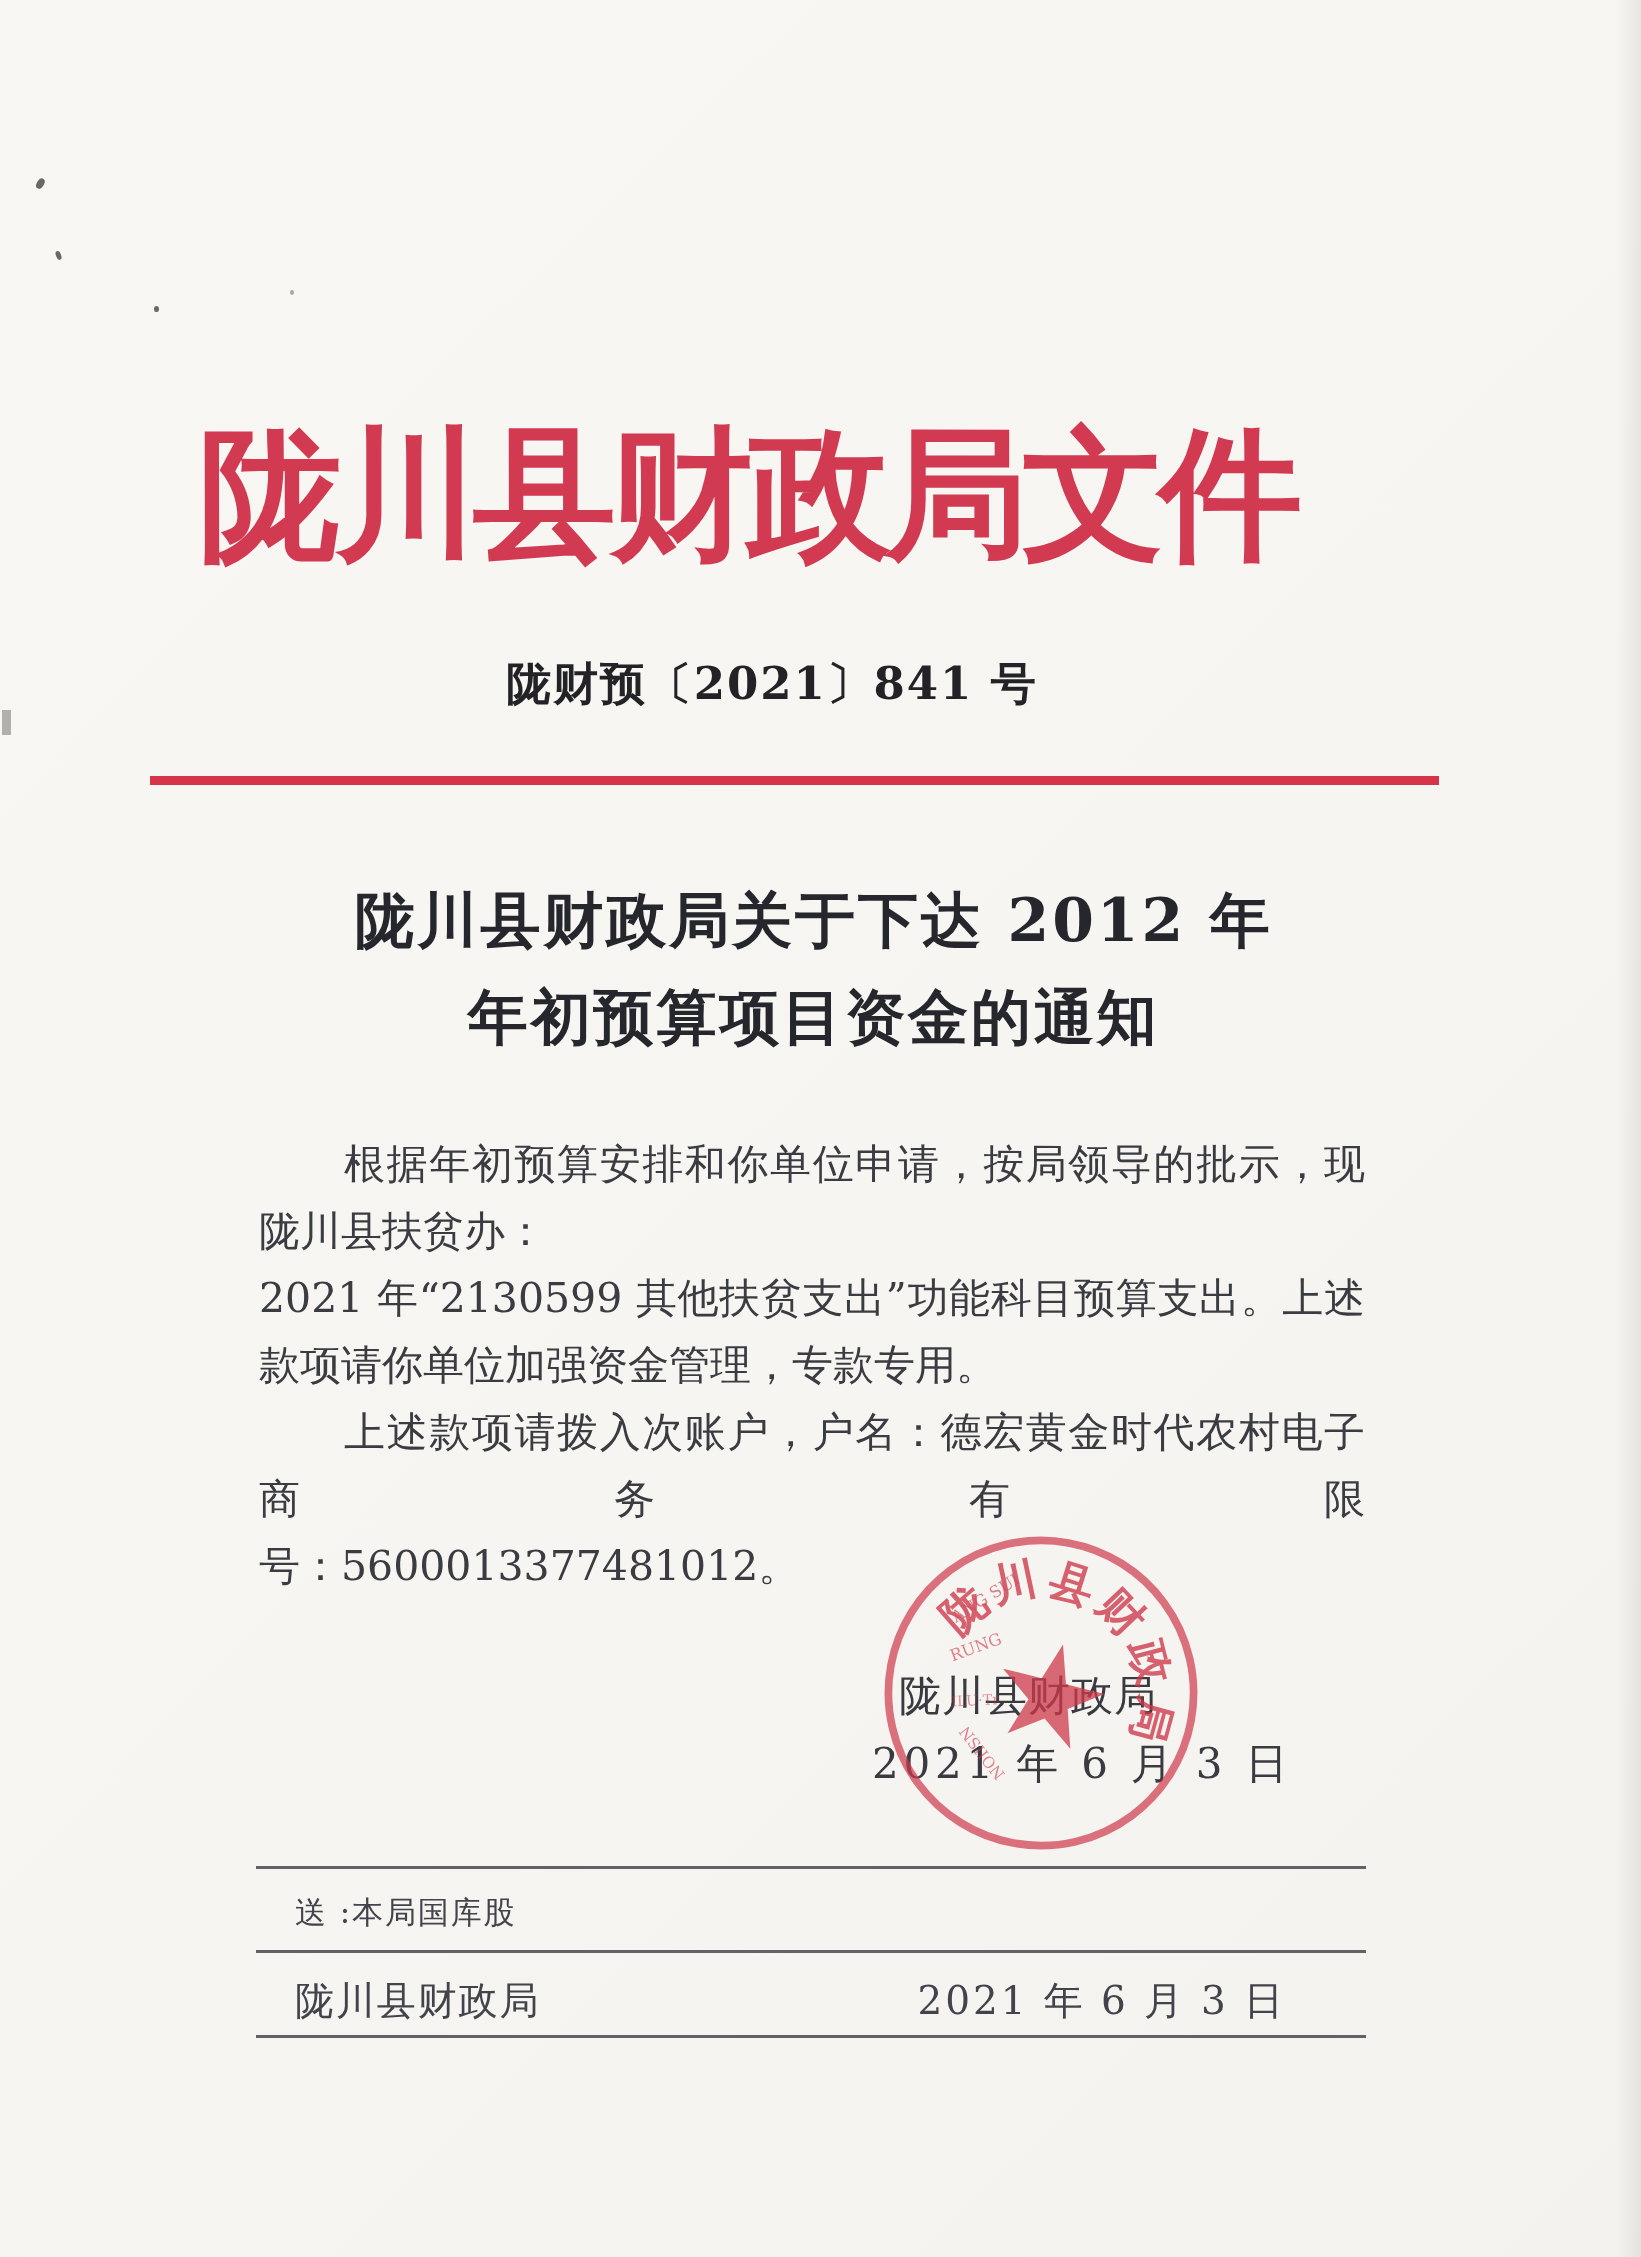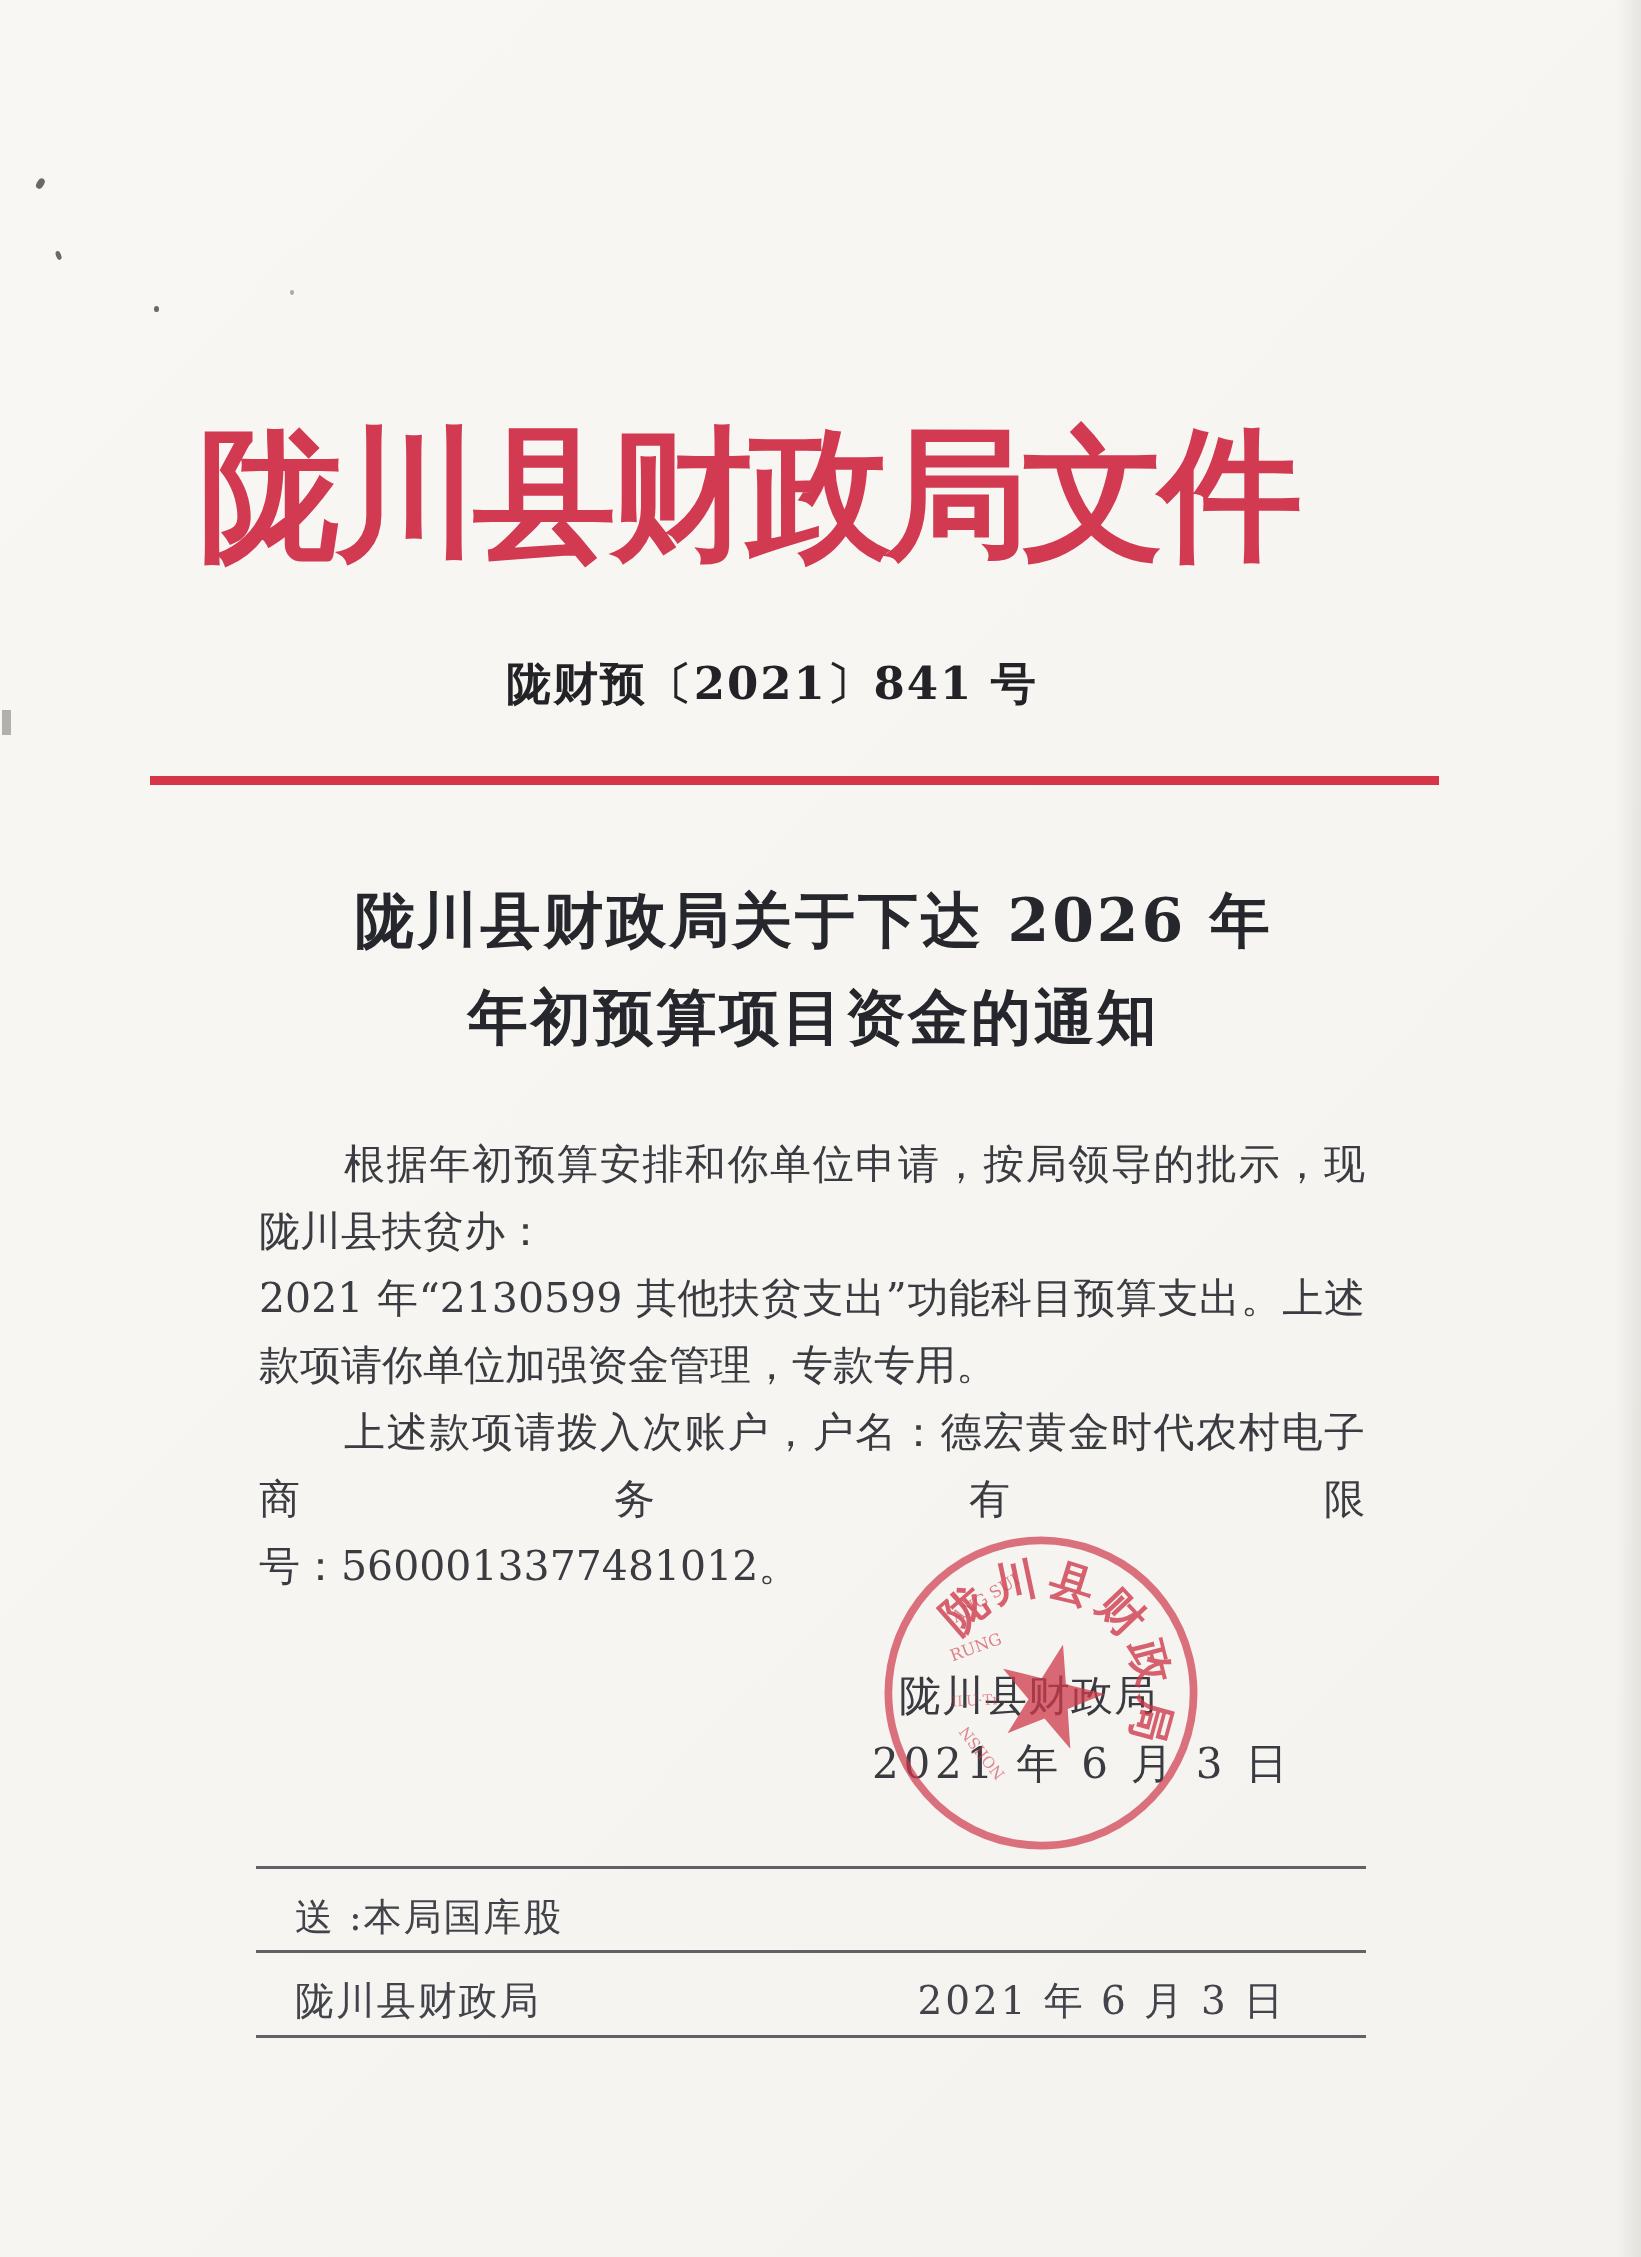--- a/index.html
+++ b/index.html
@@ -93,21 +93,21 @@
     left: 256px; width: 1110px; height: 2.9px;
     background: #46474d;
     opacity: 0.85;
   }
   .rule-a { top: 1866px; }
   .rule-b { top: 1950px; }
   .rule-c { top: 2035px; }
   .footer-cc {
     position: absolute;
     left: 295px; top: 1892px;
-    font-size: 38px;
+    font-size: 31px;
     color: #43444b;
     letter-spacing: 1.9px;
   }
   .footer-issuer {
     position: absolute;
     left: 295px; top: 1974px;
     font-size: 39px;
     color: #43444b;
     letter-spacing: 1.9px;
   }
@@ -131,21 +131,21 @@
   <div class="speck" style="left:290px; top:290px; width:3.9px; height:4.8px; opacity:0.4;"></div>
   <div class="edge-mark" style="left:1.9px; top:710px; width:8.7px; height:25px;"></div>
 
   <div class="header-title">陇川县财政局文件</div>
 
   <div class="doc-number">陇财预〔2021〕841 号</div>
 
   <div class="red-rule"></div>
 
   <div class="doc-title">
-    <div>陇川县财政局关于下达 2026 年</div>
+    <div>陇川县财政局关于下达 2012 年</div>
     <div>年初预算项目资金的通知</div>
   </div>
 
   <div class="body-block">
     <div class="body-line ind j">根据年初预算安排和你单位申请，按局领导的批示，现</div>
     <div class="body-line">陇川县扶贫办：</div>
     <div class="body-line j">2021 年“2130599 其他扶贫支出”功能科目预算支出。上述</div>
     <div class="body-line">款项请你单位加强资金管理，专款专用。</div>
     <div class="body-line ind j">上述款项请拨入次账户，户名：德宏黄金时代农村电子商务有限</div>
     <div class="body-line">号：5600013377481012。</div>

